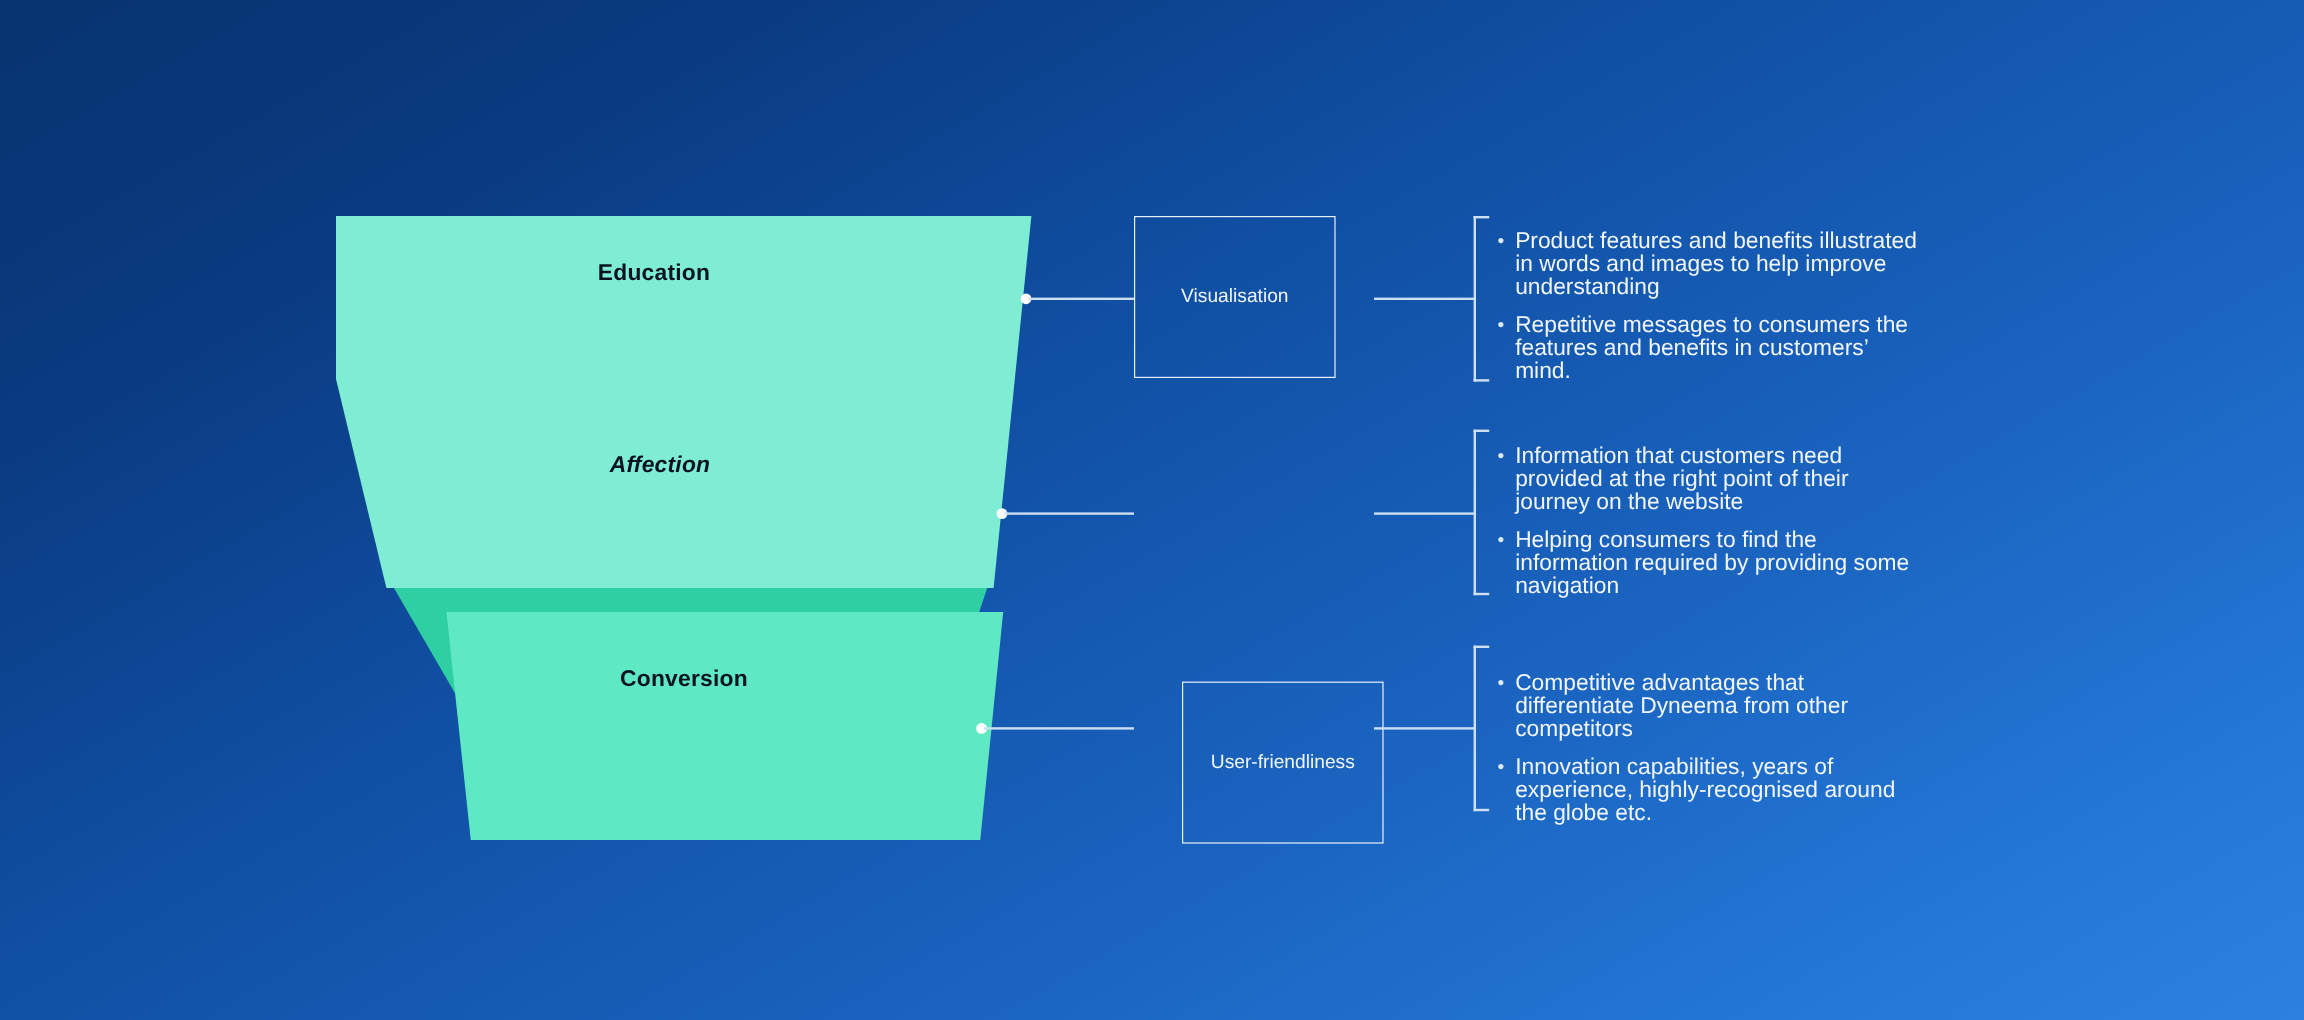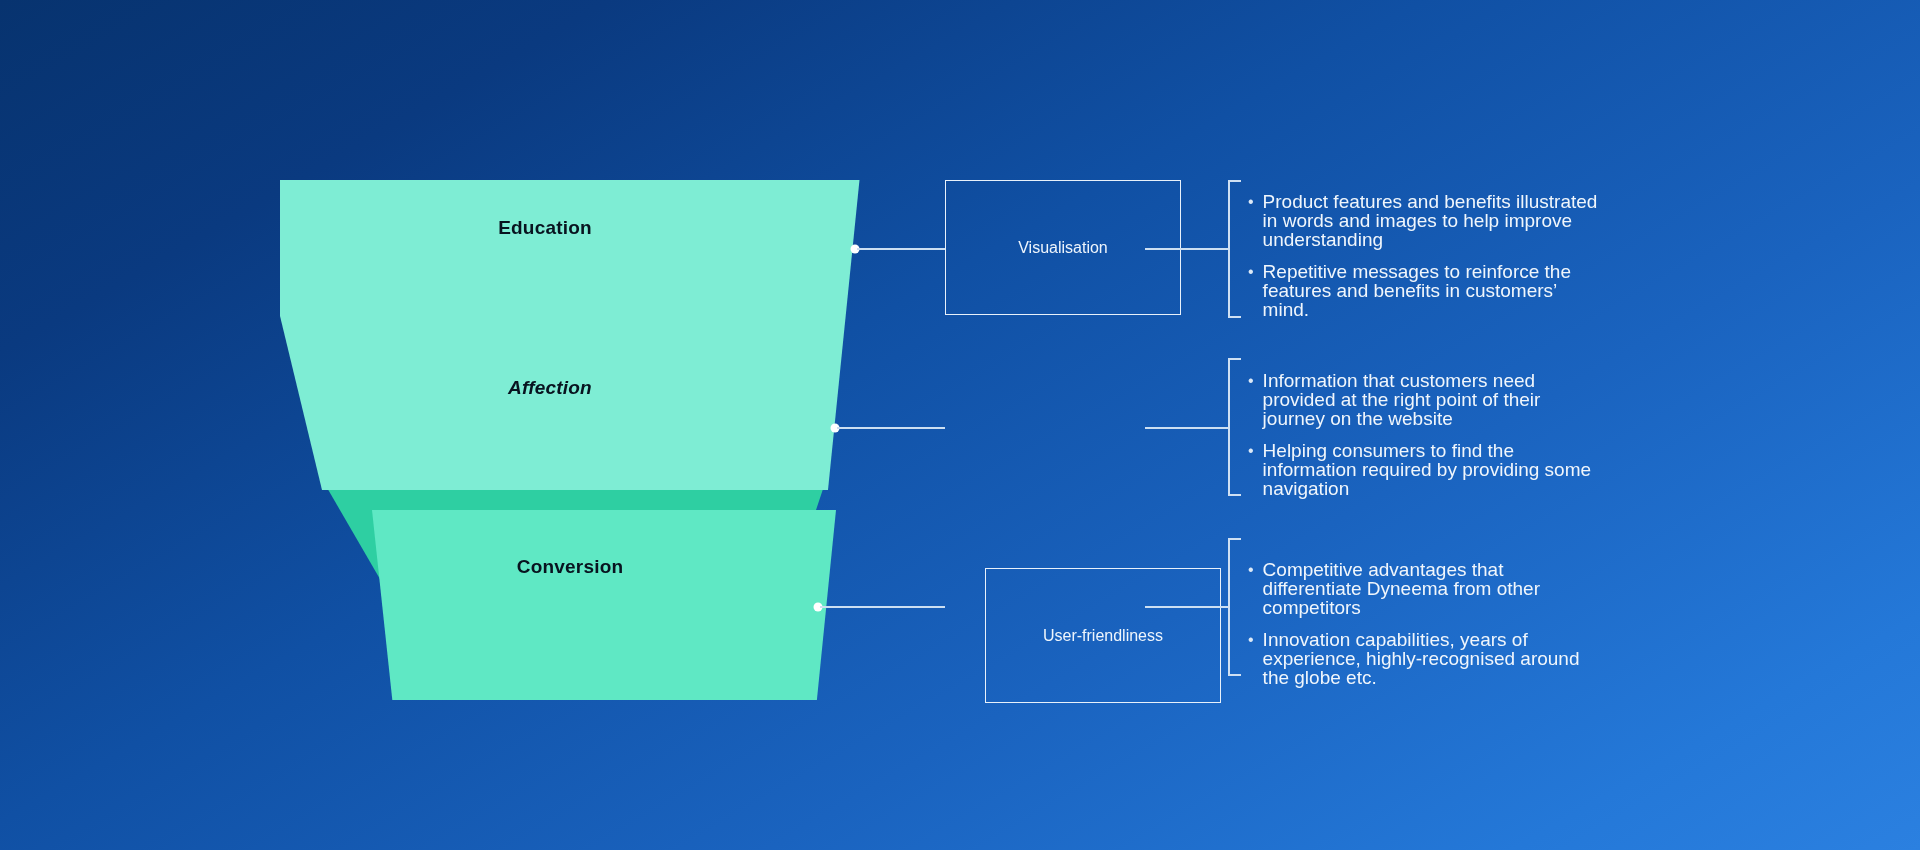--- a/index.html
+++ b/index.html
@@ -54,21 +54,21 @@
     width: 9px;
     height: 9px;
     border-radius: 50%;
     background: #ffffff;
     transform: translate(-50%, -50%);
   }
 
   
   .mid-box {
     position: absolute;
-    width: 236px;
+    width: 168px;
     height: 135px;
     border: 1.5px solid #e8f1fb;
     box-sizing: border-box;
     display: flex;
     align-items: center;
     justify-content: center;
     color: #eef5fc;
     font-size: 16px;
     padding: 0 10px;
   }
@@ -140,21 +140,21 @@
 
   <div class="bracket" style="left:1228px; top:180px; height:138px;"></div>
 
   <div class="bullet-block" style="left:1248px; top:192px;">
     <div class="bullet-row">
       <span class="bullet-dot">•</span>
       <span class="bullet-text">Product features and benefits illustrated in words and images to help improve understanding</span>
     </div>
     <div class="bullet-row">
       <span class="bullet-dot">•</span>
-      <span class="bullet-text">Repetitive messages to reinforce the features and benefits in customers’ mind.</span>
+      <span class="bullet-text">Repetitive messages to consumers the features and benefits in customers’ mind.</span>
     </div>
   </div>
 
   <div class="connector-dot" style="left:835px; top:428px;"></div>
   <div class="connector" style="left:837px; top:427px; width:108px;"></div>
 
 
   <div class="connector" style="left:1145px; top:427px; width:84px;"></div>
 
   <div class="bracket" style="left:1228px; top:358px; height:138px;"></div>

